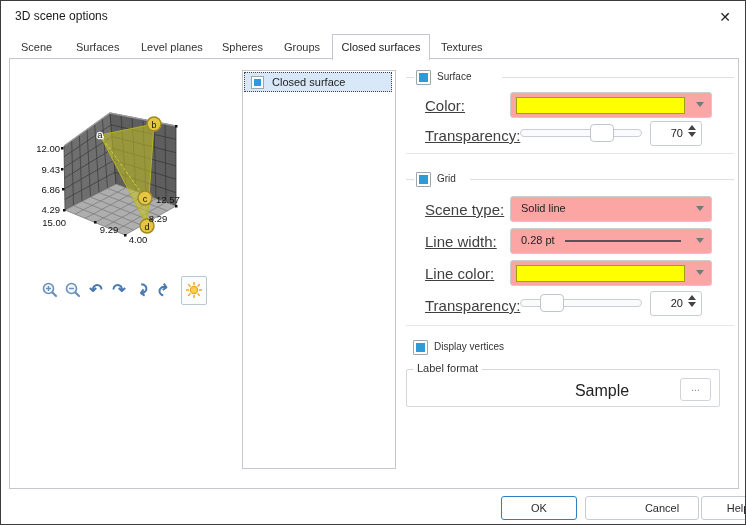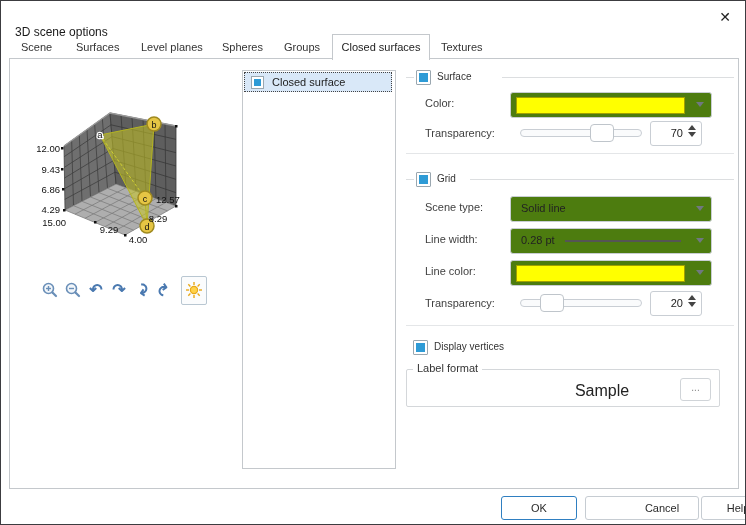--- a/index.html
+++ b/index.html
@@ -3,21 +3,21 @@
 <meta charset="utf-8">
 <style>
   html,body{margin:0;padding:0;background:#888;}
   .dialog{
     position:relative;width:744px;height:523px;background:#ffffff;
     border:1px solid #3c3c40;border-bottom-width:2px;
     font-family:"Liberation Sans",sans-serif;color:#3a3a3a;overflow:hidden;
   }
   
   .titlebar{position:absolute;left:0;top:0;width:100%;height:32px;background:#fff;}
-  .title{position:absolute;left:14px;top:8px;font-size:12px;color:#1a1a1a;margin-top:16px;}
+  .title{position:absolute;left:14px;top:8px;font-size:12px;color:#1a1a1a;}
   .close{position:absolute;right:10px;top:6px;width:20px;height:20px;font-size:14px;color:#222;
          text-align:center;line-height:20px;cursor:default;}
   
   .tab{position:absolute;top:40px;font-size:11px;color:#333;white-space:nowrap;}
   .tab-active-box{position:absolute;left:331px;top:33px;width:96px;height:25px;background:#fff;
     border:1px solid #c4c8cc;border-bottom:none;z-index:3;text-align:center;line-height:25px;
     font-size:11px;color:#222;}
   
   .panel{position:absolute;left:8px;top:57px;width:728px;height:429px;border:1px solid #c4c8cc;background:#fff;z-index:2;}
   
@@ -35,24 +35,24 @@
     outline:1px dotted #444;outline-offset:-1px;display:flex;align-items:center;}
   .list-row .cb-small{margin-left:7px;}
   .list-label{font-size:11px;color:#222;margin-left:8px;}
   
   .cb{position:absolute;width:13px;height:13px;border:1px solid #9aa7b0;border-radius:1px;background:#fff;}
   .cb-in{position:absolute;left:2px;top:2px;width:9px;height:9px;}
   .cb-small{position:relative;width:11px;height:11px;border:1px solid #9aa7b0;background:#fff;flex:none;}
   .cb-small .cb-in{left:2px;top:2px;width:7px;height:7px;}
   
   .sec-label{position:absolute;font-size:10px;color:#333;}
-  .row-label{position:absolute;font-size:11px;color:#3f3f3f;}
+  .row-label{position:absolute;font-size:15px;color:#3f3f3f;text-decoration:underline;}
   .stub{position:absolute;height:1px;background:#dcdee0;}
   .hsep{position:absolute;left:396px;width:328px;height:1px;background:#e4e6e8;}
-  .combo{position:absolute;width:200px;height:24px;border:1px solid #c9ced4;border-radius:3px;background:#4d7c0f;}
+  .combo{position:absolute;width:200px;height:24px;border:1px solid #c9ced4;border-radius:3px;background:#fca5a5;}
   .combo-text{position:absolute;left:10px;top:5px;font-size:11px;color:#222;}
   .combo-arrow{position:absolute;right:7px;top:9px;width:0;height:0;border-left:4px solid transparent;
     border-right:4px solid transparent;border-top:5px solid #707880;}
   .swatch{position:absolute;left:5px;top:4px;width:167px;height:15px;border:1px solid #a0a000;}
   .lw-line{position:absolute;left:54px;top:11px;width:116px;height:2px;background:#555;}
   .slider{position:absolute;width:122px;height:16px;}
   .groove{position:absolute;left:0;top:5px;width:120px;height:6px;border:1px solid #c9ced4;border-radius:4px;background:#fafbfc;}
   .thumb{position:absolute;top:0;width:22px;height:16px;border:1px solid #bfc5cb;border-radius:4px;background:#fff;}
   .spin{position:absolute;width:50px;height:23px;border:1px solid #c9ced4;border-radius:3px;background:#fff;}
   .spin-val{position:absolute;left:0;top:5px;width:32px;text-align:right;font-size:11px;color:#222;}

